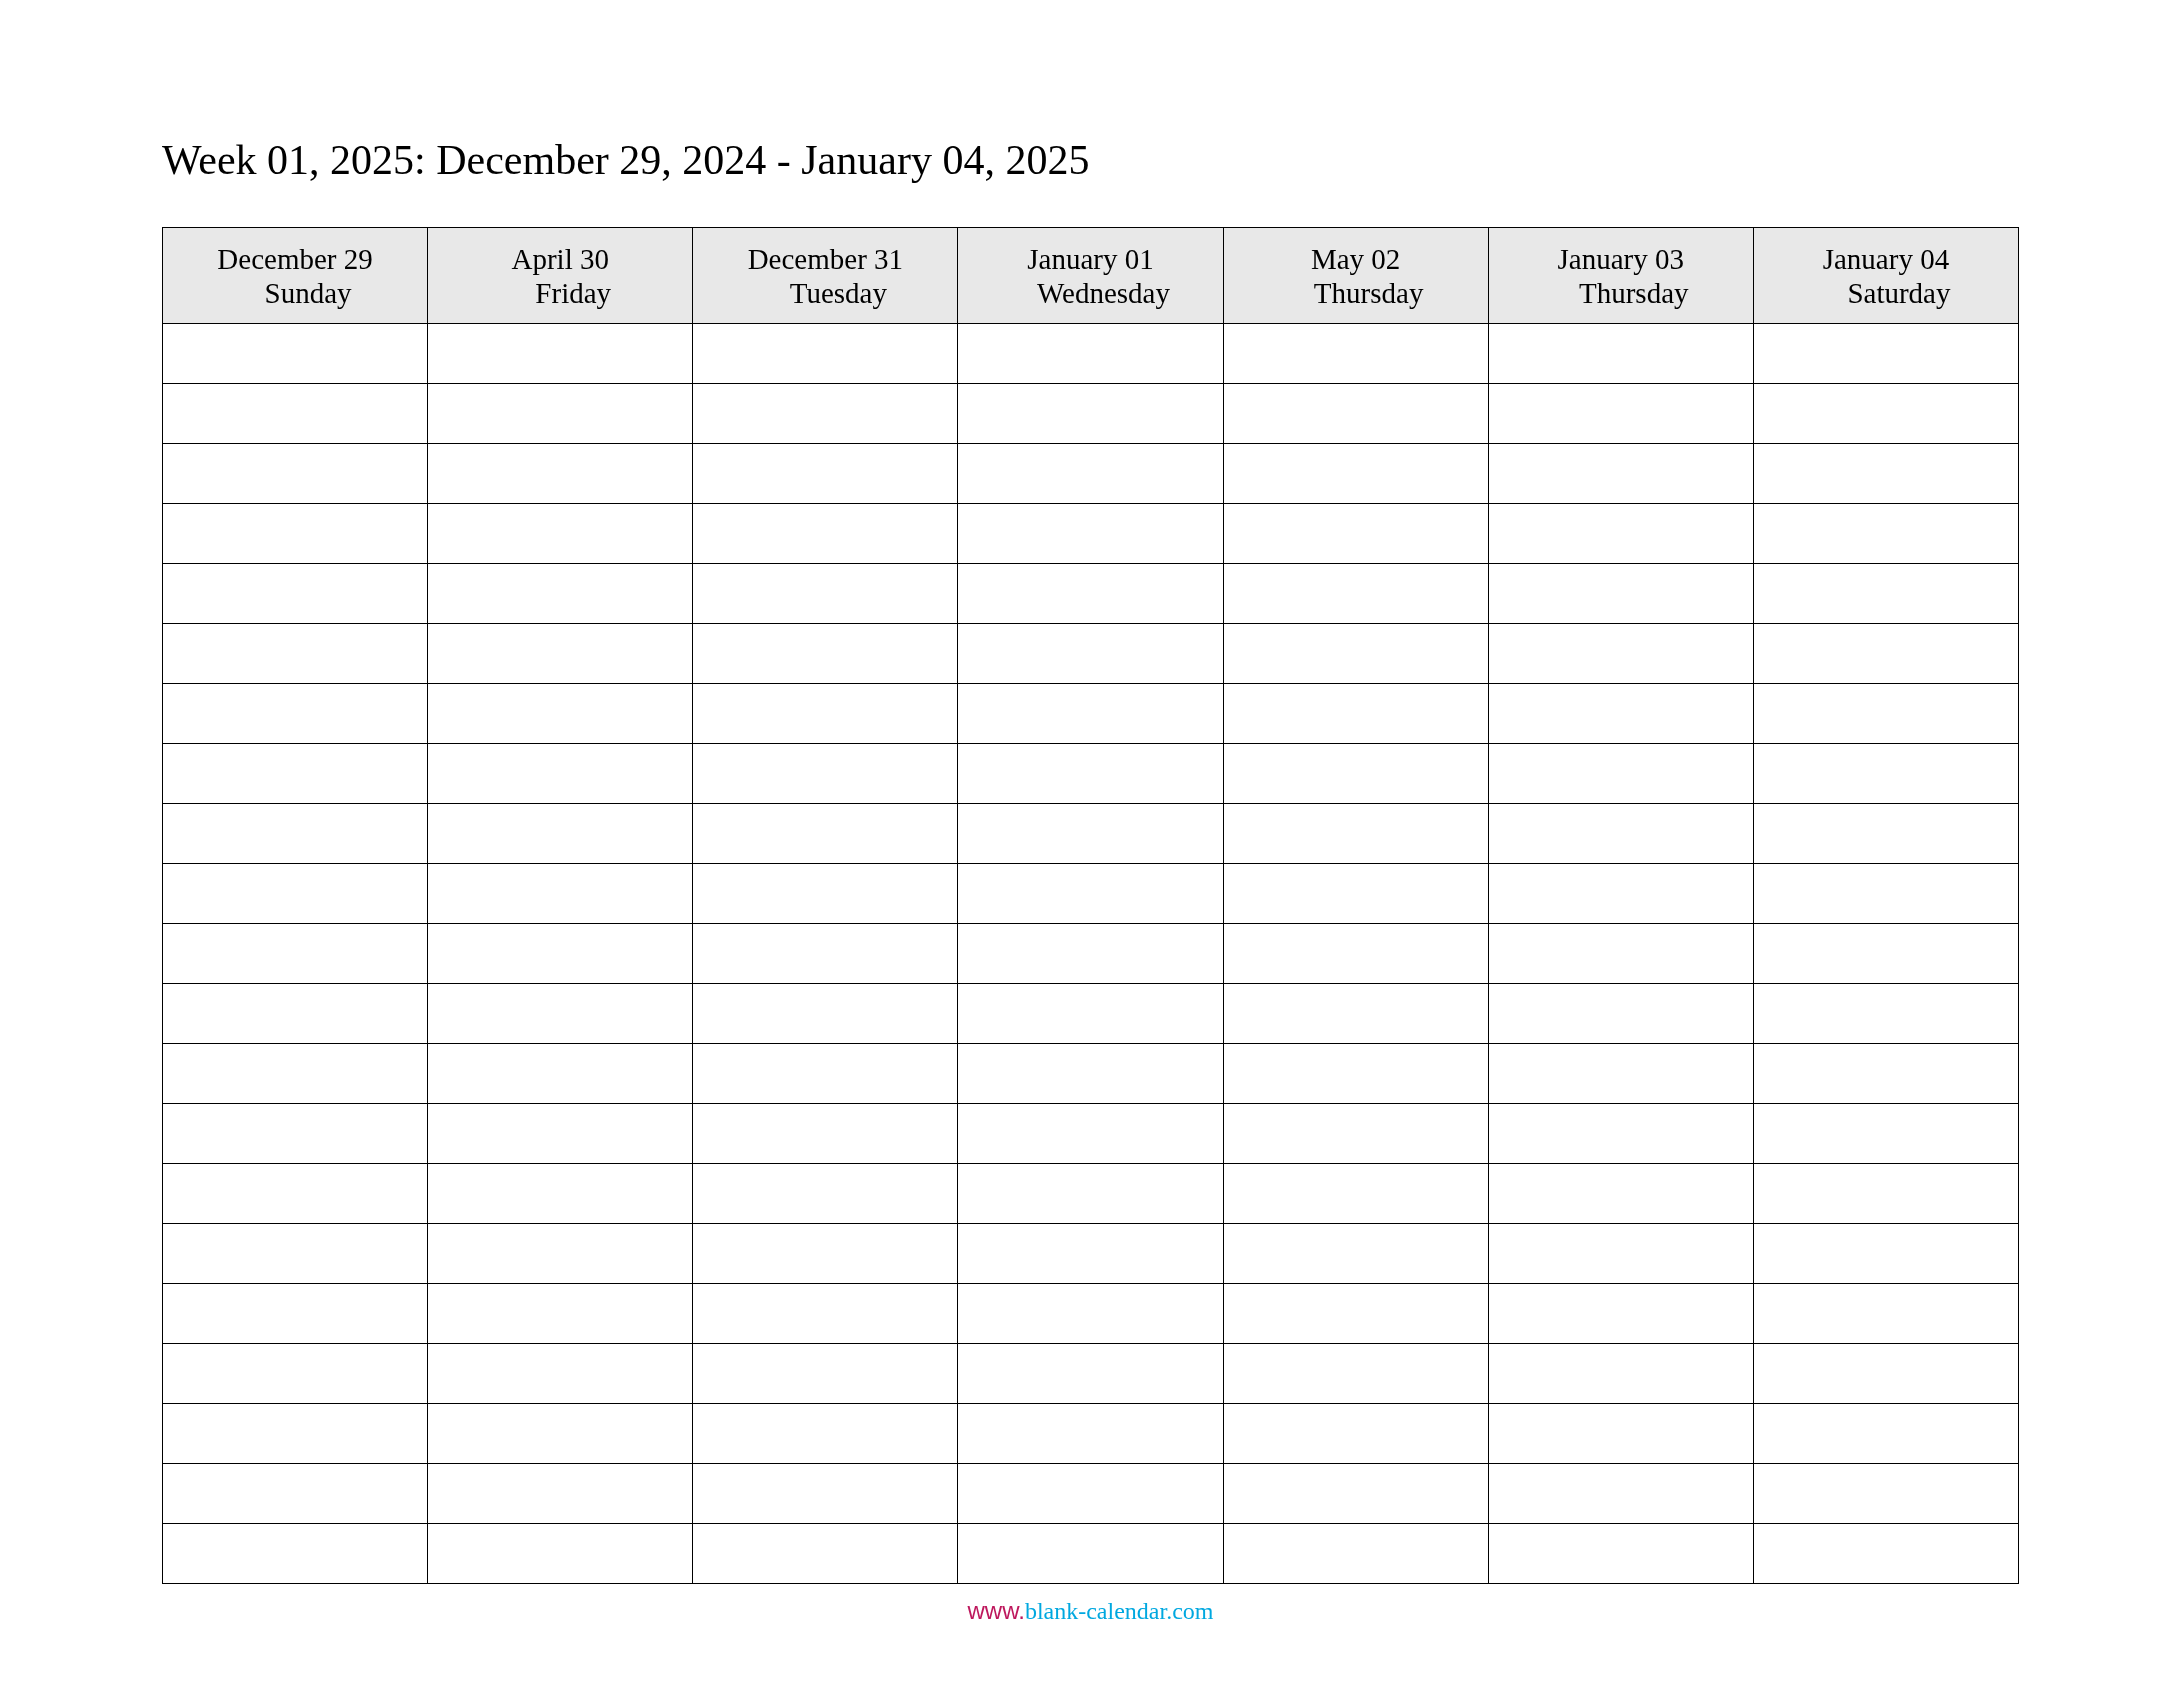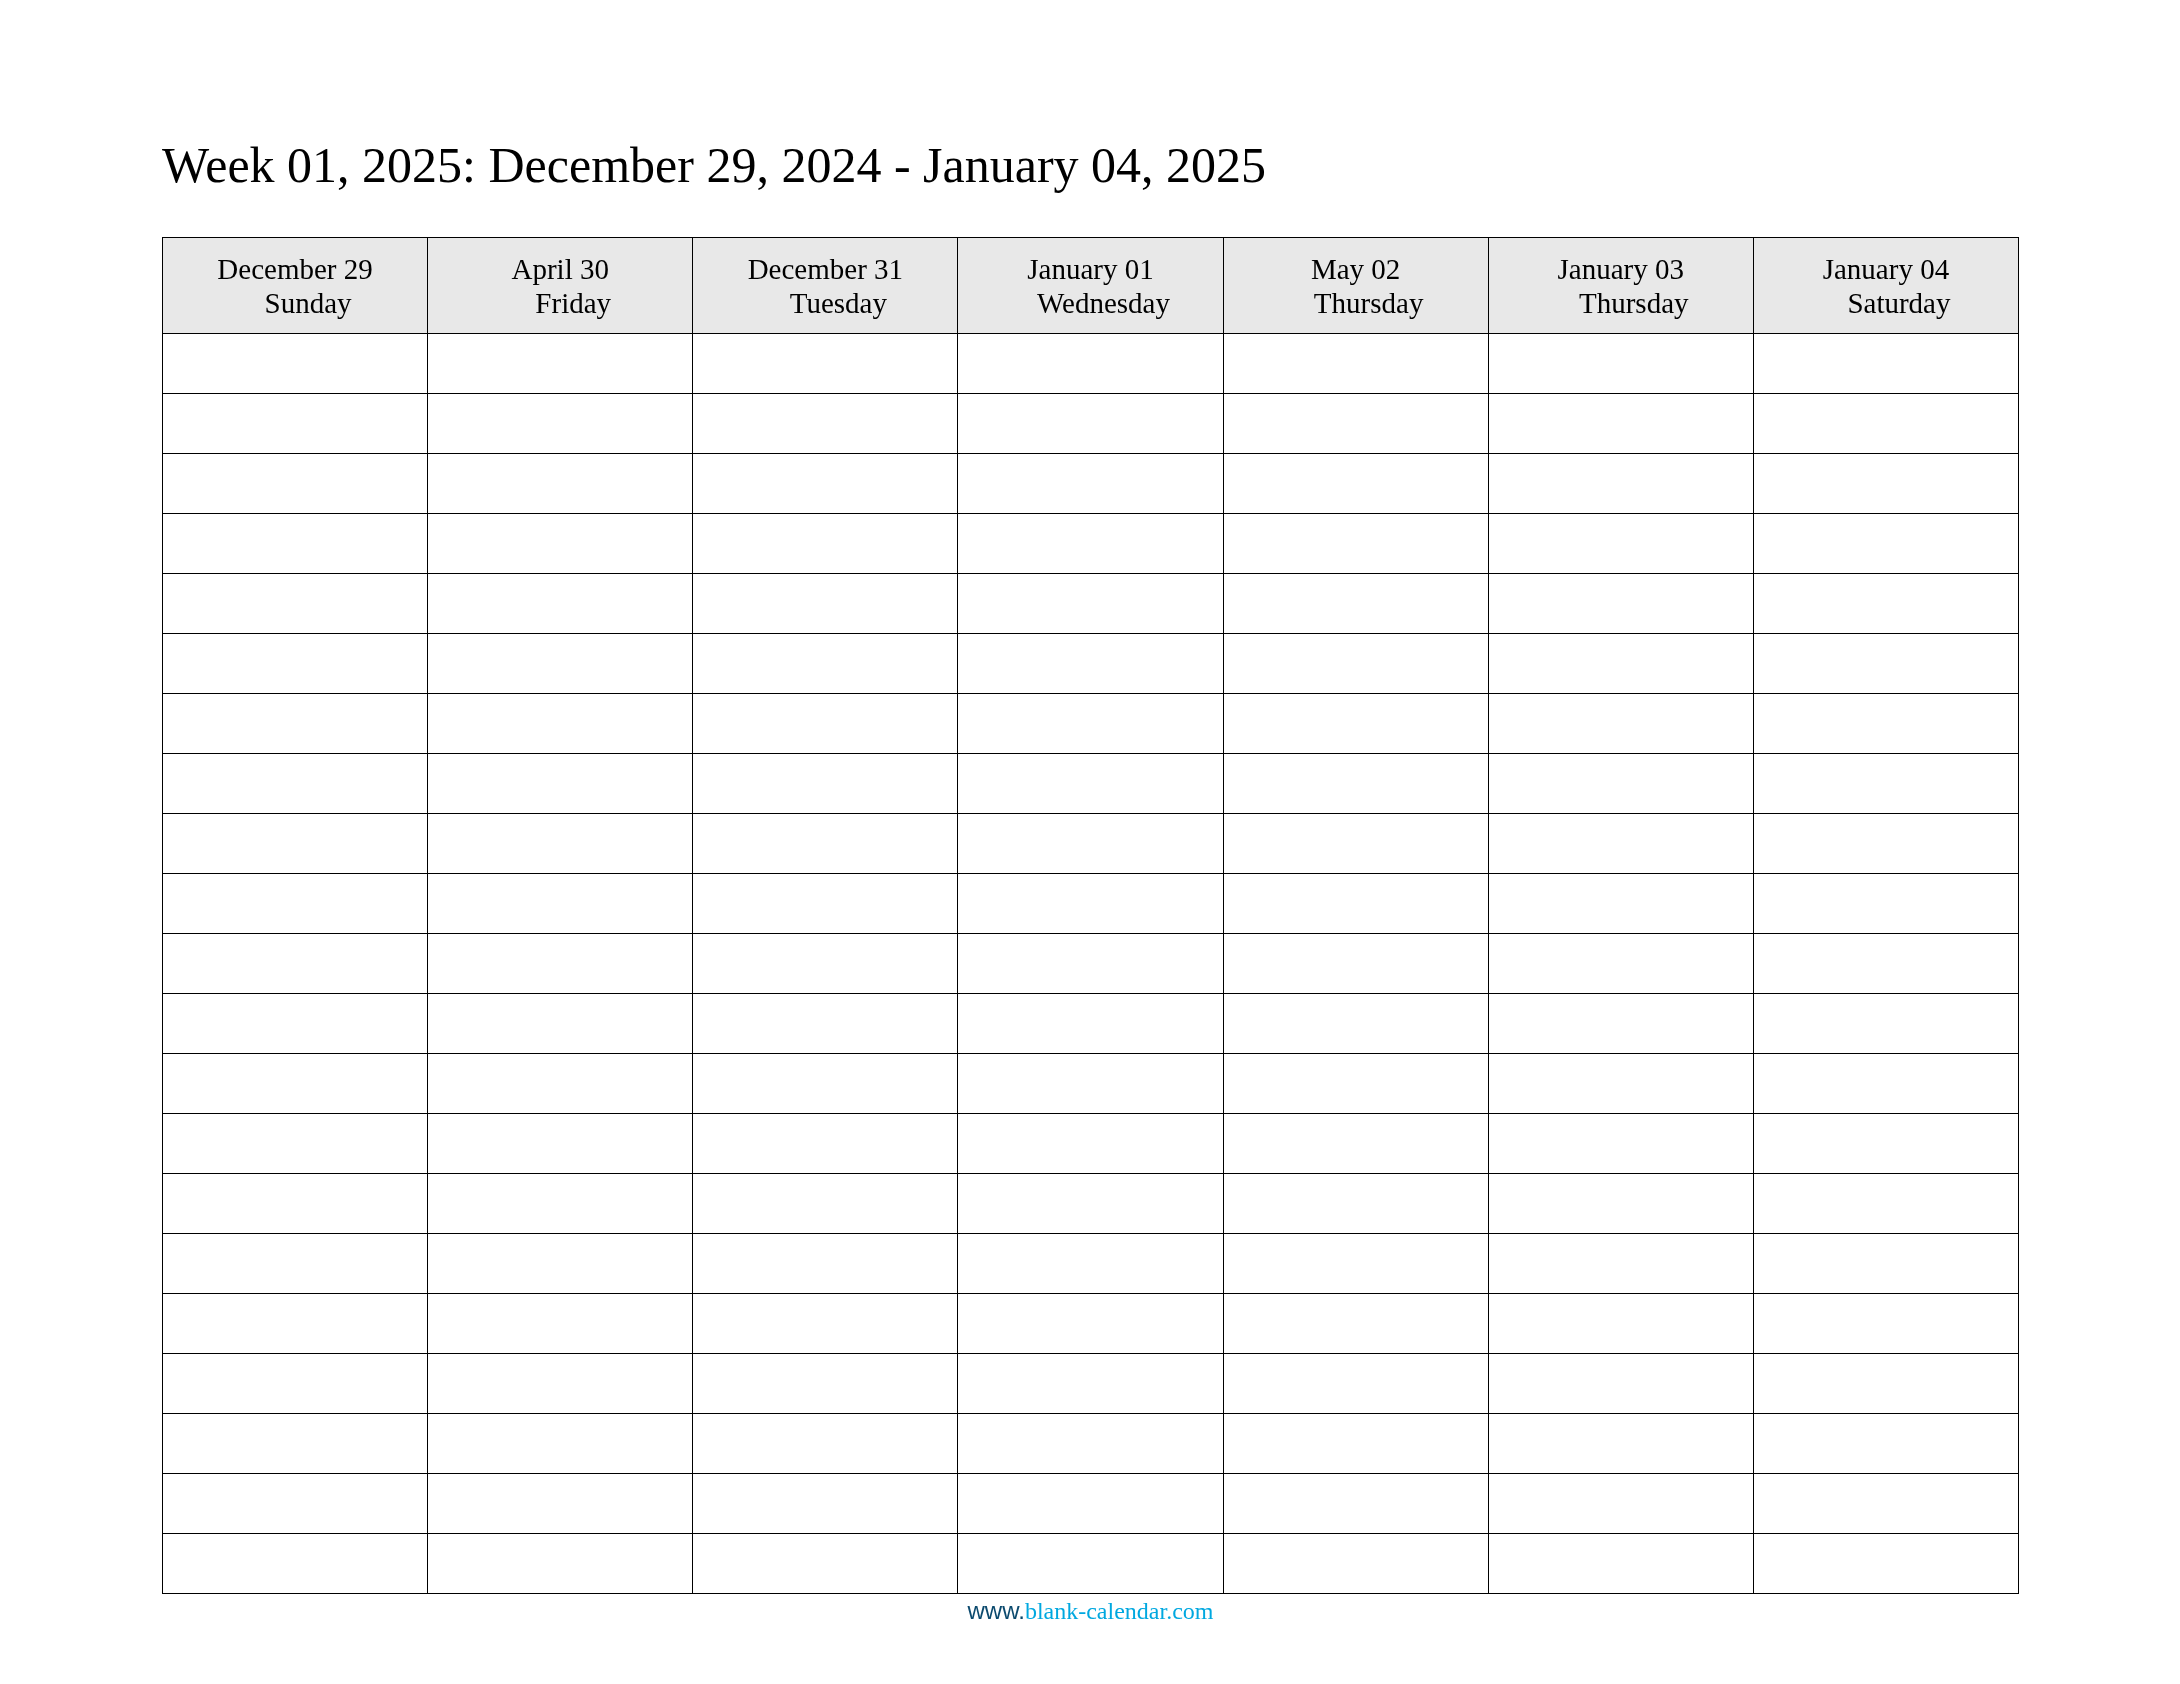--- a/index.html
+++ b/index.html
@@ -12,21 +12,21 @@
       height: 1685px;
       background: #ffffff;
       font-family: "Times New Roman", Times, serif;
       color: #000000;
       position: relative;
     }
     .page {
       padding: 136px 162px 0 162px;
     }
     .title {
-      font-size: 50px;
+      font-size: 42px;
       font-weight: 400;
       margin-bottom: 43px;
     }
     table.calendar {
       width: 100%;
       border-collapse: collapse;
       table-layout: fixed;
     }
     table.calendar th,
     table.calendar td {
@@ -53,21 +53,21 @@
     }
     .footer-url {
       position: absolute;
       bottom: 60px;
       left: 0;
       right: 0;
       text-align: center;
       font-family: Arial, Helvetica, sans-serif;
       font-size: 24px;
     }
-    .footer-url .p1 { color: #0c4a6e; }
+    .footer-url .p1 { color: #be185d; }
     .footer-url .p2 { color: #00a8e0; font-family: Liberation Serif, serif; }
   </style>
 </head>
 <body>
 
 <div class="page">
   <h1 class="title">Week 01, 2025: December 29, 2024 - January 04, 2025</h1>
 
   <table class="calendar">
     <thead>

